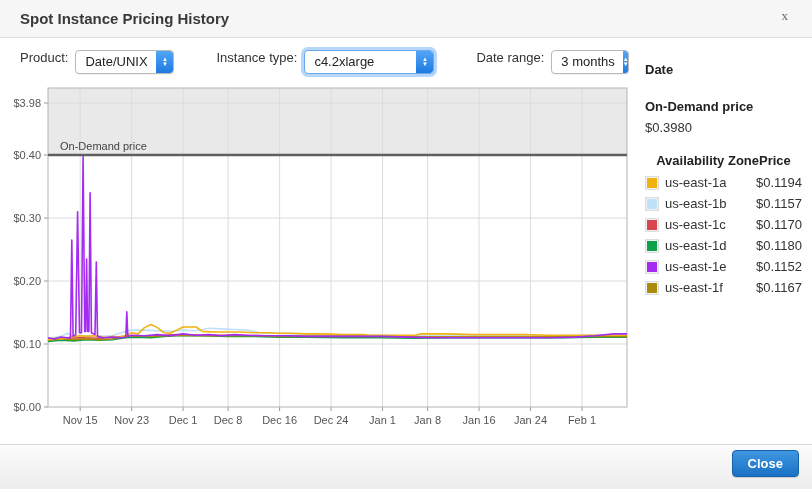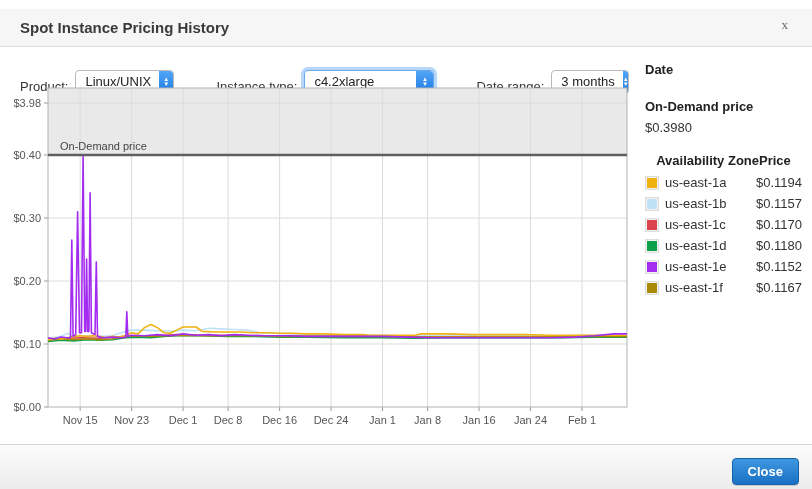--- a/index.html
+++ b/index.html
@@ -1,25 +1,25 @@
 <!DOCTYPE html>
 <html><head>
 <meta charset="utf-8">
 <style>
   html,body{margin:0;padding:0;background:#fff;}
   body{width:812px;height:489px;overflow:hidden;font-family:"Liberation Sans","DejaVu Sans",sans-serif;-webkit-font-smoothing:antialiased;}
   .dialog{position:relative;width:812px;height:489px;background:#fff;}
 
   
-  .titlebar{position:absolute;top:9px;left:0;right:0;height:37px;background:#f6f6f6;border-bottom:1px solid #dcdcdc;}
+  .titlebar{position:absolute;top:0;left:0;right:0;height:37px;background:#f6f6f6;border-bottom:1px solid #dcdcdc;}
   .titlebar .title{position:absolute;left:20px;top:10px;font-size:15px;font-weight:bold;color:#3a3a3a;}
   .dialog-close{position:absolute;right:24px;top:8px;font-size:13px;color:#666;cursor:pointer;font-family:"Liberation Serif","DejaVu Serif",serif;}
 
   
-  .controls{position:absolute;top:66px;left:20px;right:20px;height:28px;display:flex;align-items:flex-end;}
+  .controls{position:absolute;top:50px;left:20px;right:20px;height:28px;display:flex;align-items:flex-start;}
   .ctl-label{font-size:13px;color:#333;margin-right:7px;}
   .select{display:inline-flex;align-items:stretch;height:22px;border:1px solid #b9b9b9;border-radius:4px;background:#fff;box-shadow:0 1px 1px rgba(0,0,0,.06);cursor:pointer;overflow:hidden;}
   .select .sel-value{font-size:13px;color:#222;padding:3px 8px 0 9px;white-space:nowrap;flex:1;}
   .select .stepper{width:17px;background:linear-gradient(#53a6f7,#1d7ae2);display:flex;flex-direction:column;align-items:center;justify-content:center;color:#fff;font-size:6px;line-height:5px;border-radius:0 3px 3px 0;}
   .select.focused{border-color:#6aa8ec;box-shadow:0 0 0 3px rgba(110,175,245,.5);}
   .sp1{margin-right:42px;}
   .sel-product{width:97px;} .sel-instance{width:128px;} .sel-range{width:76px;}
 
   
   .info-panel{position:absolute;left:645px;top:62px;width:157px;font-size:13px;color:#333;}
@@ -30,36 +30,36 @@
   .az-row{display:flex;align-items:center;margin-bottom:6px;}
   .swatch{width:12px;height:12px;border:1px solid #ddd;box-shadow:0 0 0 1px #f2f2f2 inset;margin-right:6px;flex:none;}
   .az-name{flex:1;}
   .az-price{text-align:left;}
 
   
   #chart-svg{position:absolute;left:0;top:80px;}
 
   
   .footer{position:absolute;left:0;right:0;bottom:0;height:44px;background:linear-gradient(#fcfcfc,#ececec);border-top:1px solid #d7d7d7;}
-  .close-btn{position:absolute;right:13px;bottom:4px;padding:5px 15px;font-size:13px;font-weight:bold;color:#fff;background:linear-gradient(#3f97e0,#1a71c4);border:1px solid #1562a9;border-radius:4px;cursor:pointer;box-shadow:0 1px 1px rgba(0,0,0,.15);font-family:"Liberation Sans","DejaVu Sans",sans-serif;}
+  .close-btn{position:absolute;right:13px;bottom:12px;padding:5px 15px;font-size:13px;font-weight:bold;color:#fff;background:linear-gradient(#3f97e0,#1a71c4);border:1px solid #1562a9;border-radius:4px;cursor:pointer;box-shadow:0 1px 1px rgba(0,0,0,.15);font-family:"Liberation Sans","DejaVu Sans",sans-serif;}
 </style>
 </head>
 <body>
 
 <div class="dialog">
 
   <div class="titlebar">
     <span class="title">Spot Instance Pricing History</span>
     <span class="dialog-close">x</span>
   </div>
 
   <div class="controls">
     <span class="ctl-label">Product:</span>
     <span class="select sel-product sp1">
-      <span class="sel-value">Linux/UNIX</span>
+      <span class="sel-value">Date/UNIX</span>
       <span class="stepper">
           <span>▲</span>
           <span>▼</span>
         </span>
     </span>
 
     <span class="ctl-label">Instance type:</span>
     <span class="select sel-instance focused sp1">
       <span class="sel-value">c4.2xlarge</span>
       <span class="stepper">

